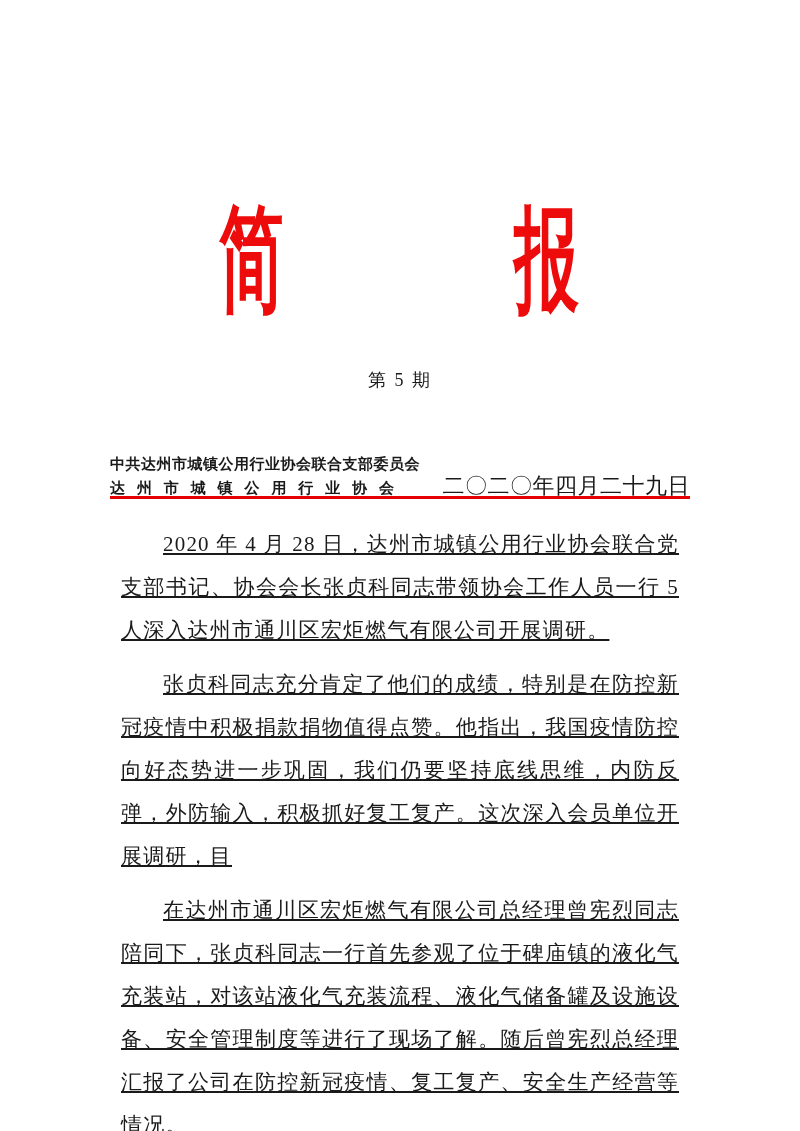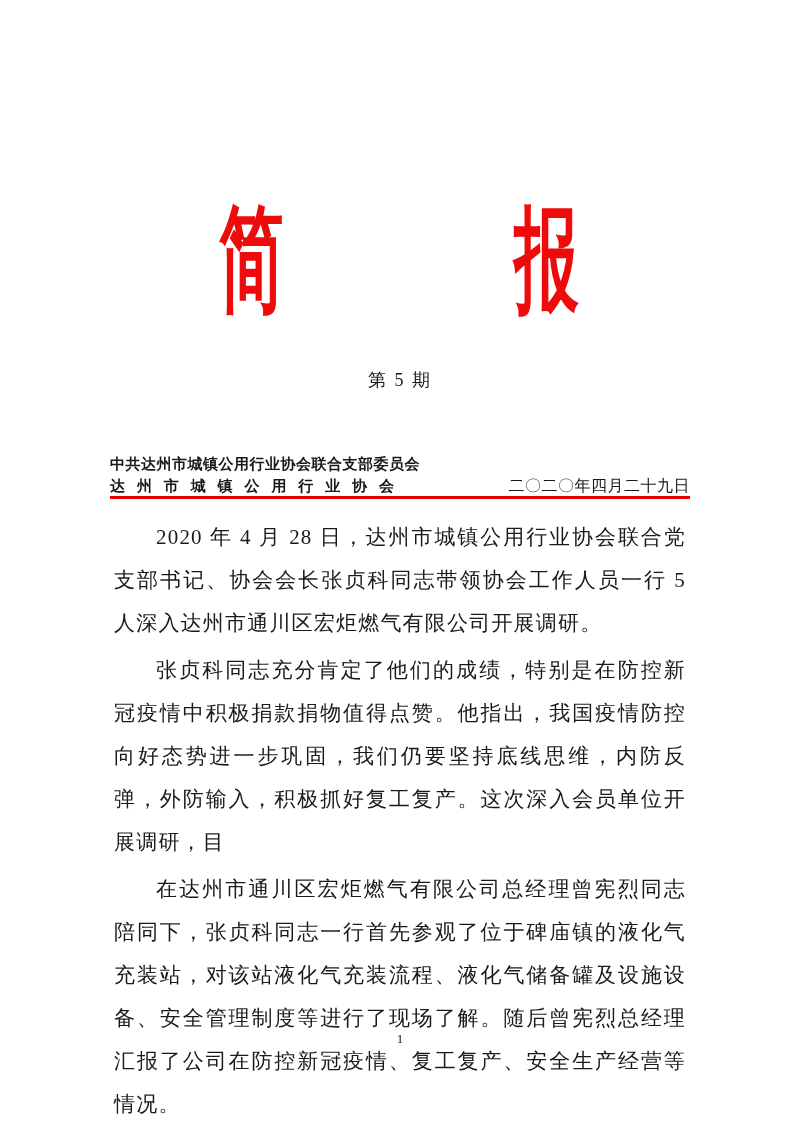--- a/index.html
+++ b/index.html
@@ -81,21 +81,21 @@
     font-family: "Liberation Sans", "DejaVu Sans", sans-serif;
     font-weight: bold;
     font-size: 15px;
     line-height: 20px;
     width: 284px;
     text-align: justify;
     text-align-last: justify;
     text-justify: inter-character;
   }
   .date {
-    font-size: 16px;
+    font-size: 22px;
     line-height: 20px;
     letter-spacing: 0.5px;
     white-space: nowrap;
   }
 
   
   .rule {
     position: absolute;
     top: 496px;
     left: 110px;
@@ -110,22 +110,23 @@
     top: 512px;
     left: 110px;
     width: 580px;
     font-size: 21px;
     line-height: 43px;
     letter-spacing: 1.2px;
     text-align: justify;
     color: var(--body-text);
   }
   .body p {
-    margin: 4px;
+    margin: 11px;
     text-indent: 2em;
+    text-decoration: underline;
   }
 
   
   .page-number {
     position: absolute;
     top: 1030px;
     left: 0;
     right: 0;
     text-align: center;
     font-size: 13px;

